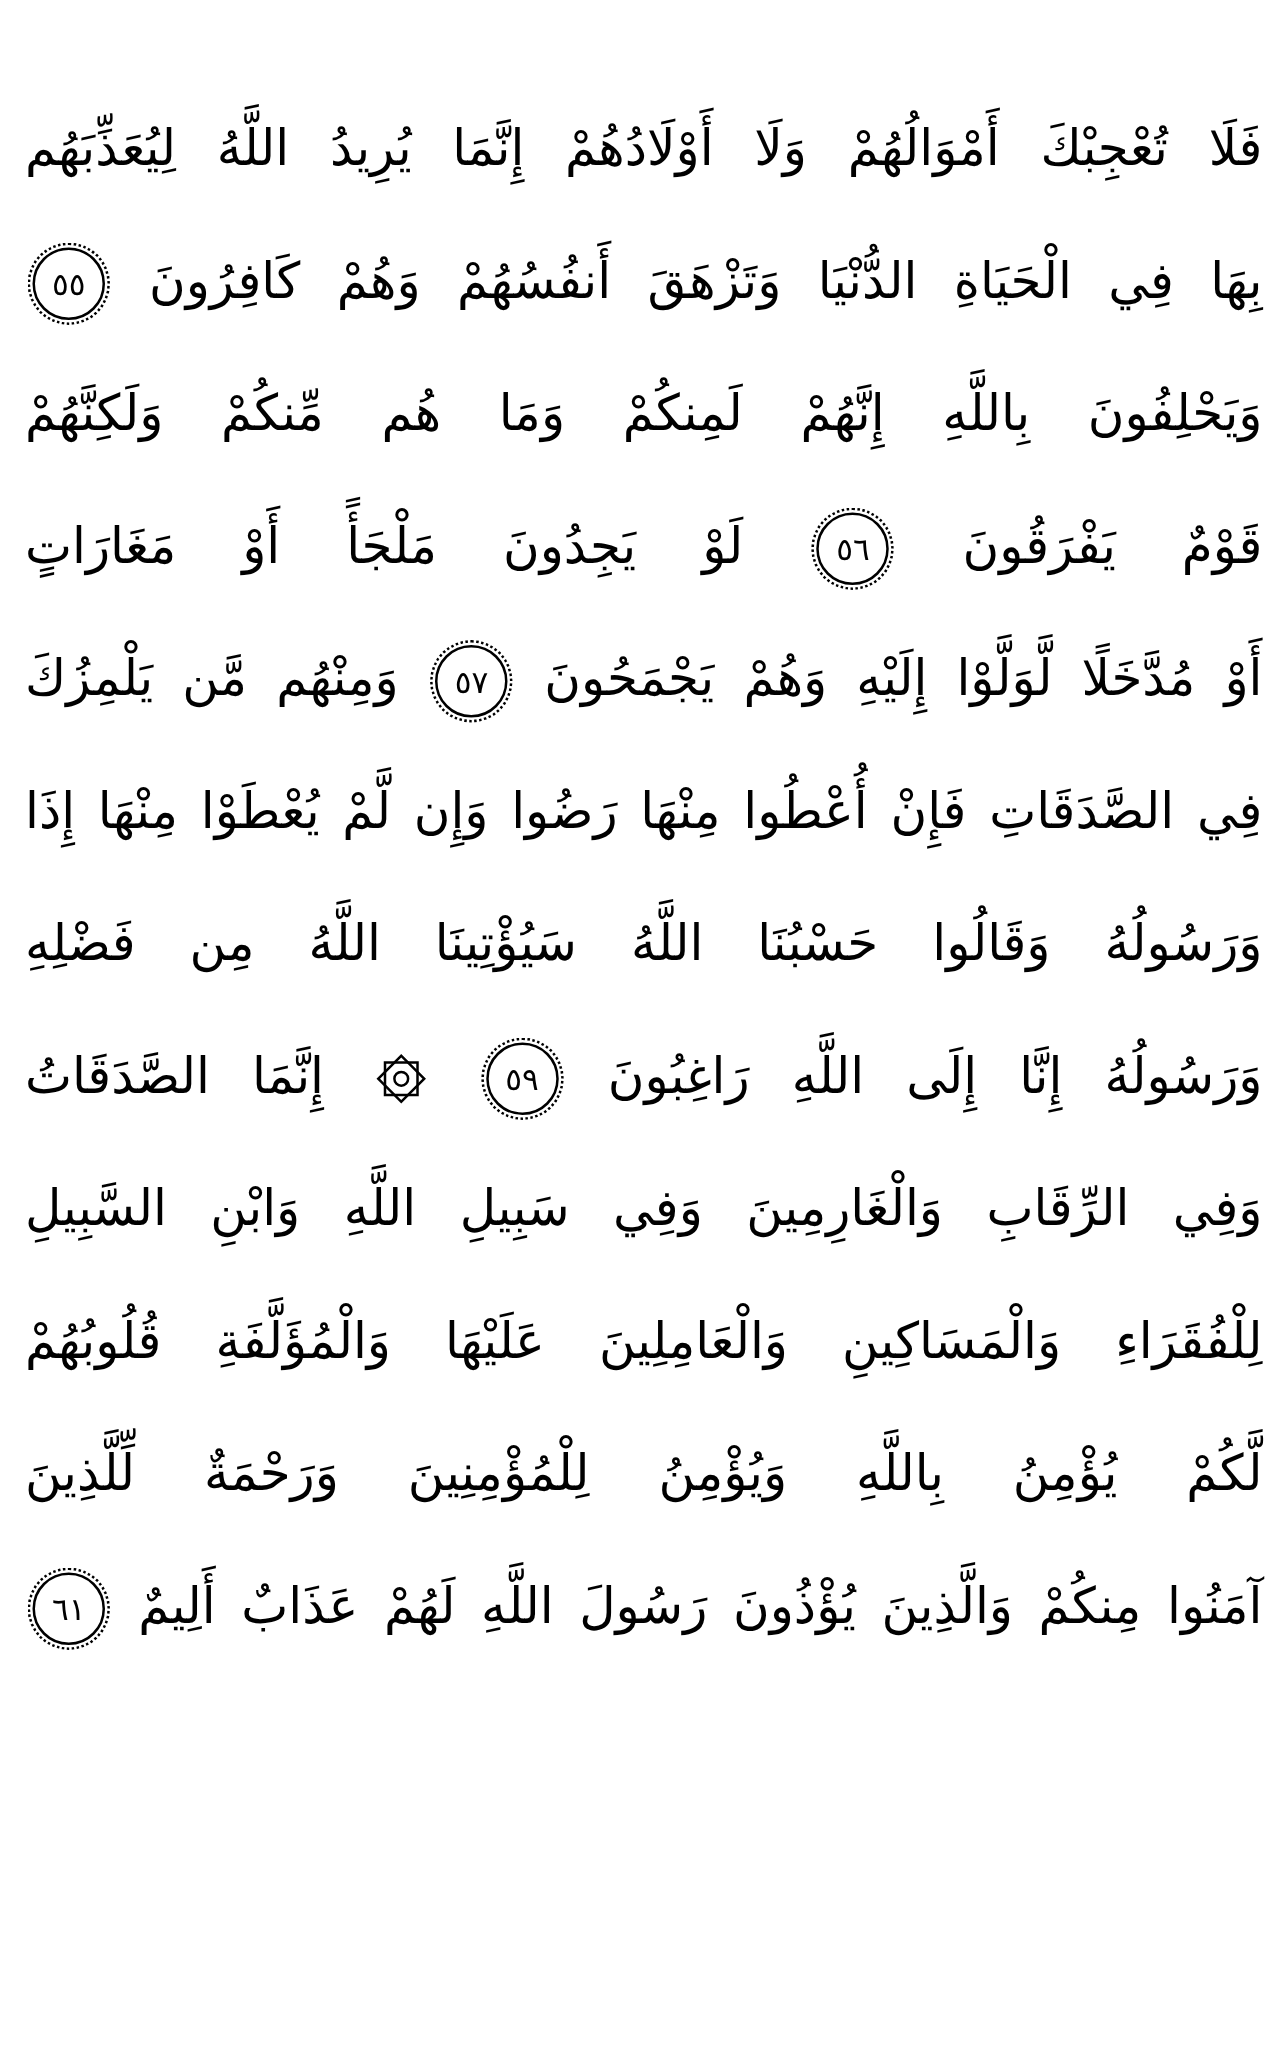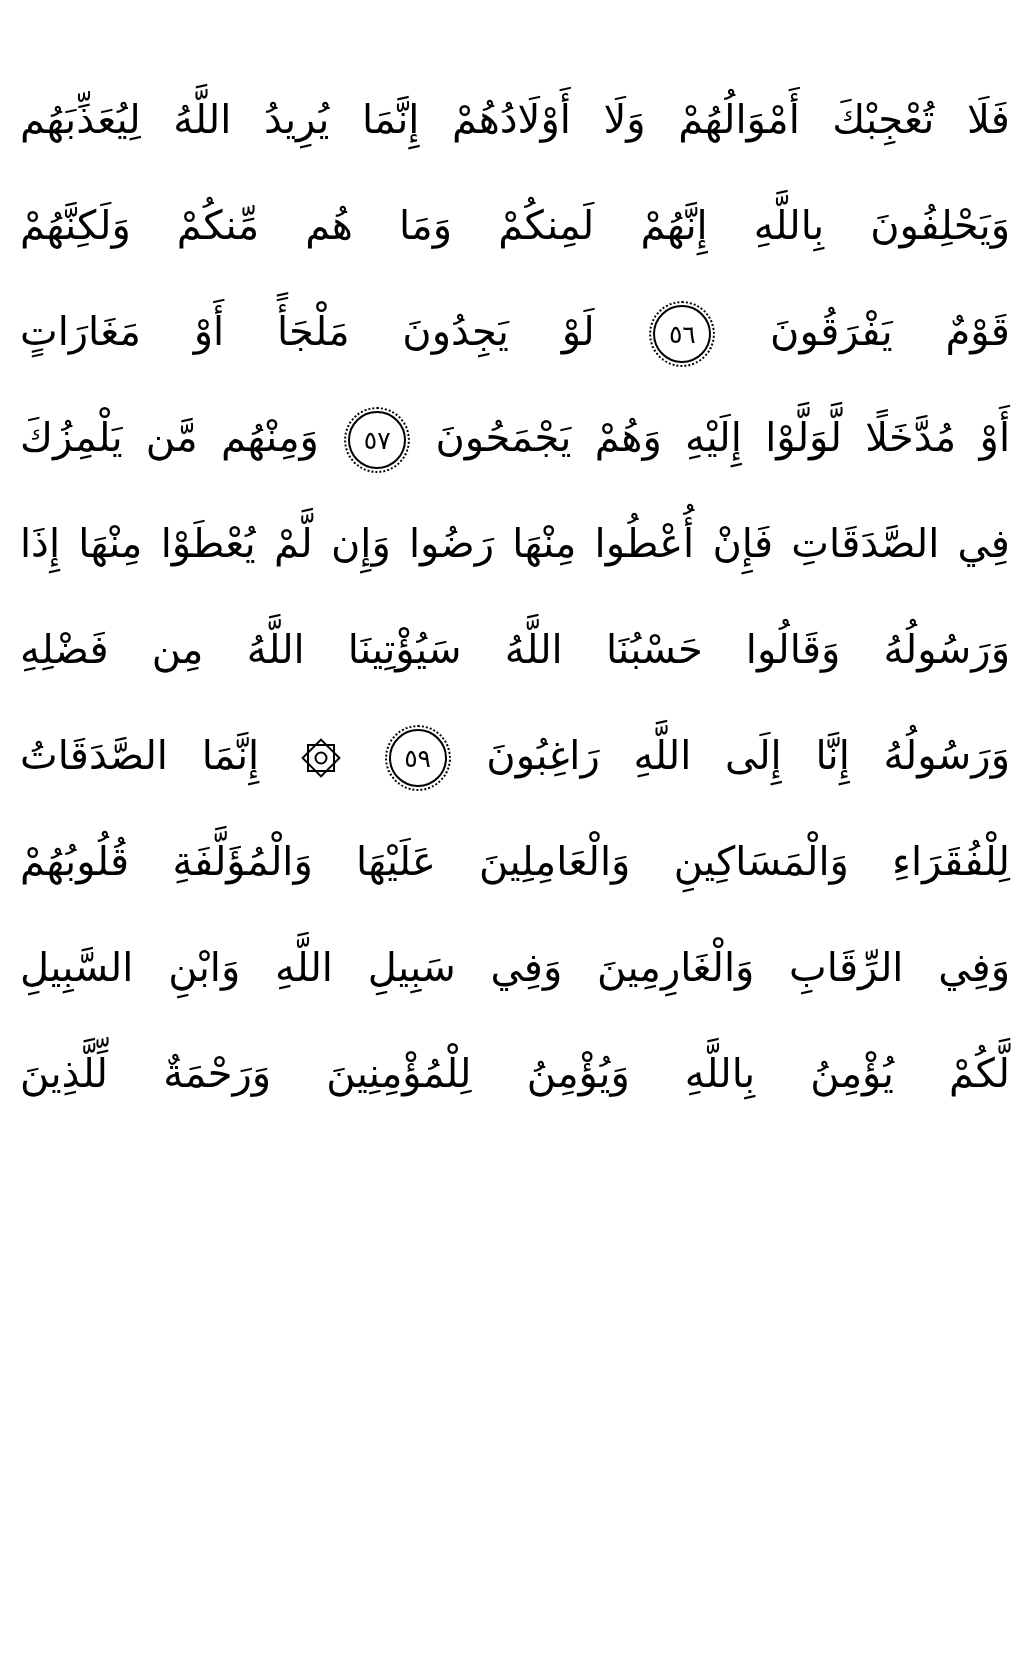--- a/index.html
+++ b/index.html
@@ -56,27 +56,29 @@
     vertical-align: middle;
   }
   .hizb svg { display: block; width: 100%; height: 100%; }
 </style>
 </head>
 <body>
 
 <div class="page">
   <div id="lines">
       <div class="line"><span class="ayah-text">فَلَا تُعْجِبْكَ أَمْوَالُهُمْ وَلَا أَوْلَادُهُمْ إِنَّمَا يُرِيدُ اللَّهُ لِيُعَذِّبَهُم</span> </div>
+      <div class="line"><span class="ayah-text">بِهَا فِي الْحَيَاةِ الدُّنْيَا وَتَزْهَقَ أَنفُسُهُمْ وَهُمْ كَافِرُونَ</span> <span class="verse-circle">٥٥</span> </div>
       <div class="line"><span class="ayah-text">وَيَحْلِفُونَ بِاللَّهِ إِنَّهُمْ لَمِنكُمْ وَمَا هُم مِّنكُمْ وَلَكِنَّهُمْ</span> </div>
       <div class="line"><span class="ayah-text">قَوْمٌ يَفْرَقُونَ</span> <span class="verse-circle">٥٦</span> <span class="ayah-text">لَوْ يَجِدُونَ مَلْجَأً أَوْ مَغَارَاتٍ</span> </div>
       <div class="line"><span class="ayah-text">أَوْ مُدَّخَلًا لَّوَلَّوْا إِلَيْهِ وَهُمْ يَجْمَحُونَ</span> <span class="verse-circle">٥٧</span> <span class="ayah-text">وَمِنْهُم مَّن يَلْمِزُكَ</span> </div>
       <div class="line"><span class="ayah-text">فِي الصَّدَقَاتِ فَإِنْ أُعْطُوا مِنْهَا رَضُوا وَإِن لَّمْ يُعْطَوْا مِنْهَا إِذَا</span> </div>
       <div class="line"><span class="ayah-text">وَرَسُولُهُ وَقَالُوا حَسْبُنَا اللَّهُ سَيُؤْتِينَا اللَّهُ مِن فَضْلِهِ</span> </div>
       <div class="line"><span class="ayah-text">وَرَسُولُهُ إِنَّا إِلَى اللَّهِ رَاغِبُونَ</span> <span class="verse-circle">٥٩</span> <span class="hizb"><svg viewBox="0 0 48 48" xmlns="http://www.w3.org/2000/svg" fill="none" stroke="#000000" stroke-width="2">
             <rect x="11" y="11" width="26" height="26"></rect>
             <rect x="11" y="11" width="26" height="26" transform="rotate(45 24 24)"></rect>
             <circle cx="24" cy="24" r="5.5"></circle>
           </svg></span> <span class="ayah-text">إِنَّمَا الصَّدَقَاتُ</span> </div>
+      <div class="line"><span class="ayah-text">وَفِي الرِّقَابِ وَالْغَارِمِينَ وَفِي سَبِيلِ اللَّهِ وَابْنِ السَّبِيلِ</span> </div>
       <div class="line"><span class="ayah-text">لِلْفُقَرَاءِ وَالْمَسَاكِينِ وَالْعَامِلِينَ عَلَيْهَا وَالْمُؤَلَّفَةِ قُلُوبُهُمْ</span> </div>
-      <div class="line"><span class="ayah-text">وَفِي الرِّقَابِ وَالْغَارِمِينَ وَفِي سَبِيلِ اللَّهِ وَابْنِ السَّبِيلِ</span> </div>
       <div class="line"><span class="ayah-text">لَّكُمْ يُؤْمِنُ بِاللَّهِ وَيُؤْمِنُ لِلْمُؤْمِنِينَ وَرَحْمَةٌ لِّلَّذِينَ</span> </div>
+      <div class="line"><span class="ayah-text">آمَنُوا مِنكُمْ وَالَّذِينَ يُؤْذُونَ رَسُولَ اللَّهِ لَهُمْ عَذَابٌ أَلِيمٌ</span> <span class="verse-circle">٦١</span> </div>
     </div>
 </div>
 
 </body></html>

